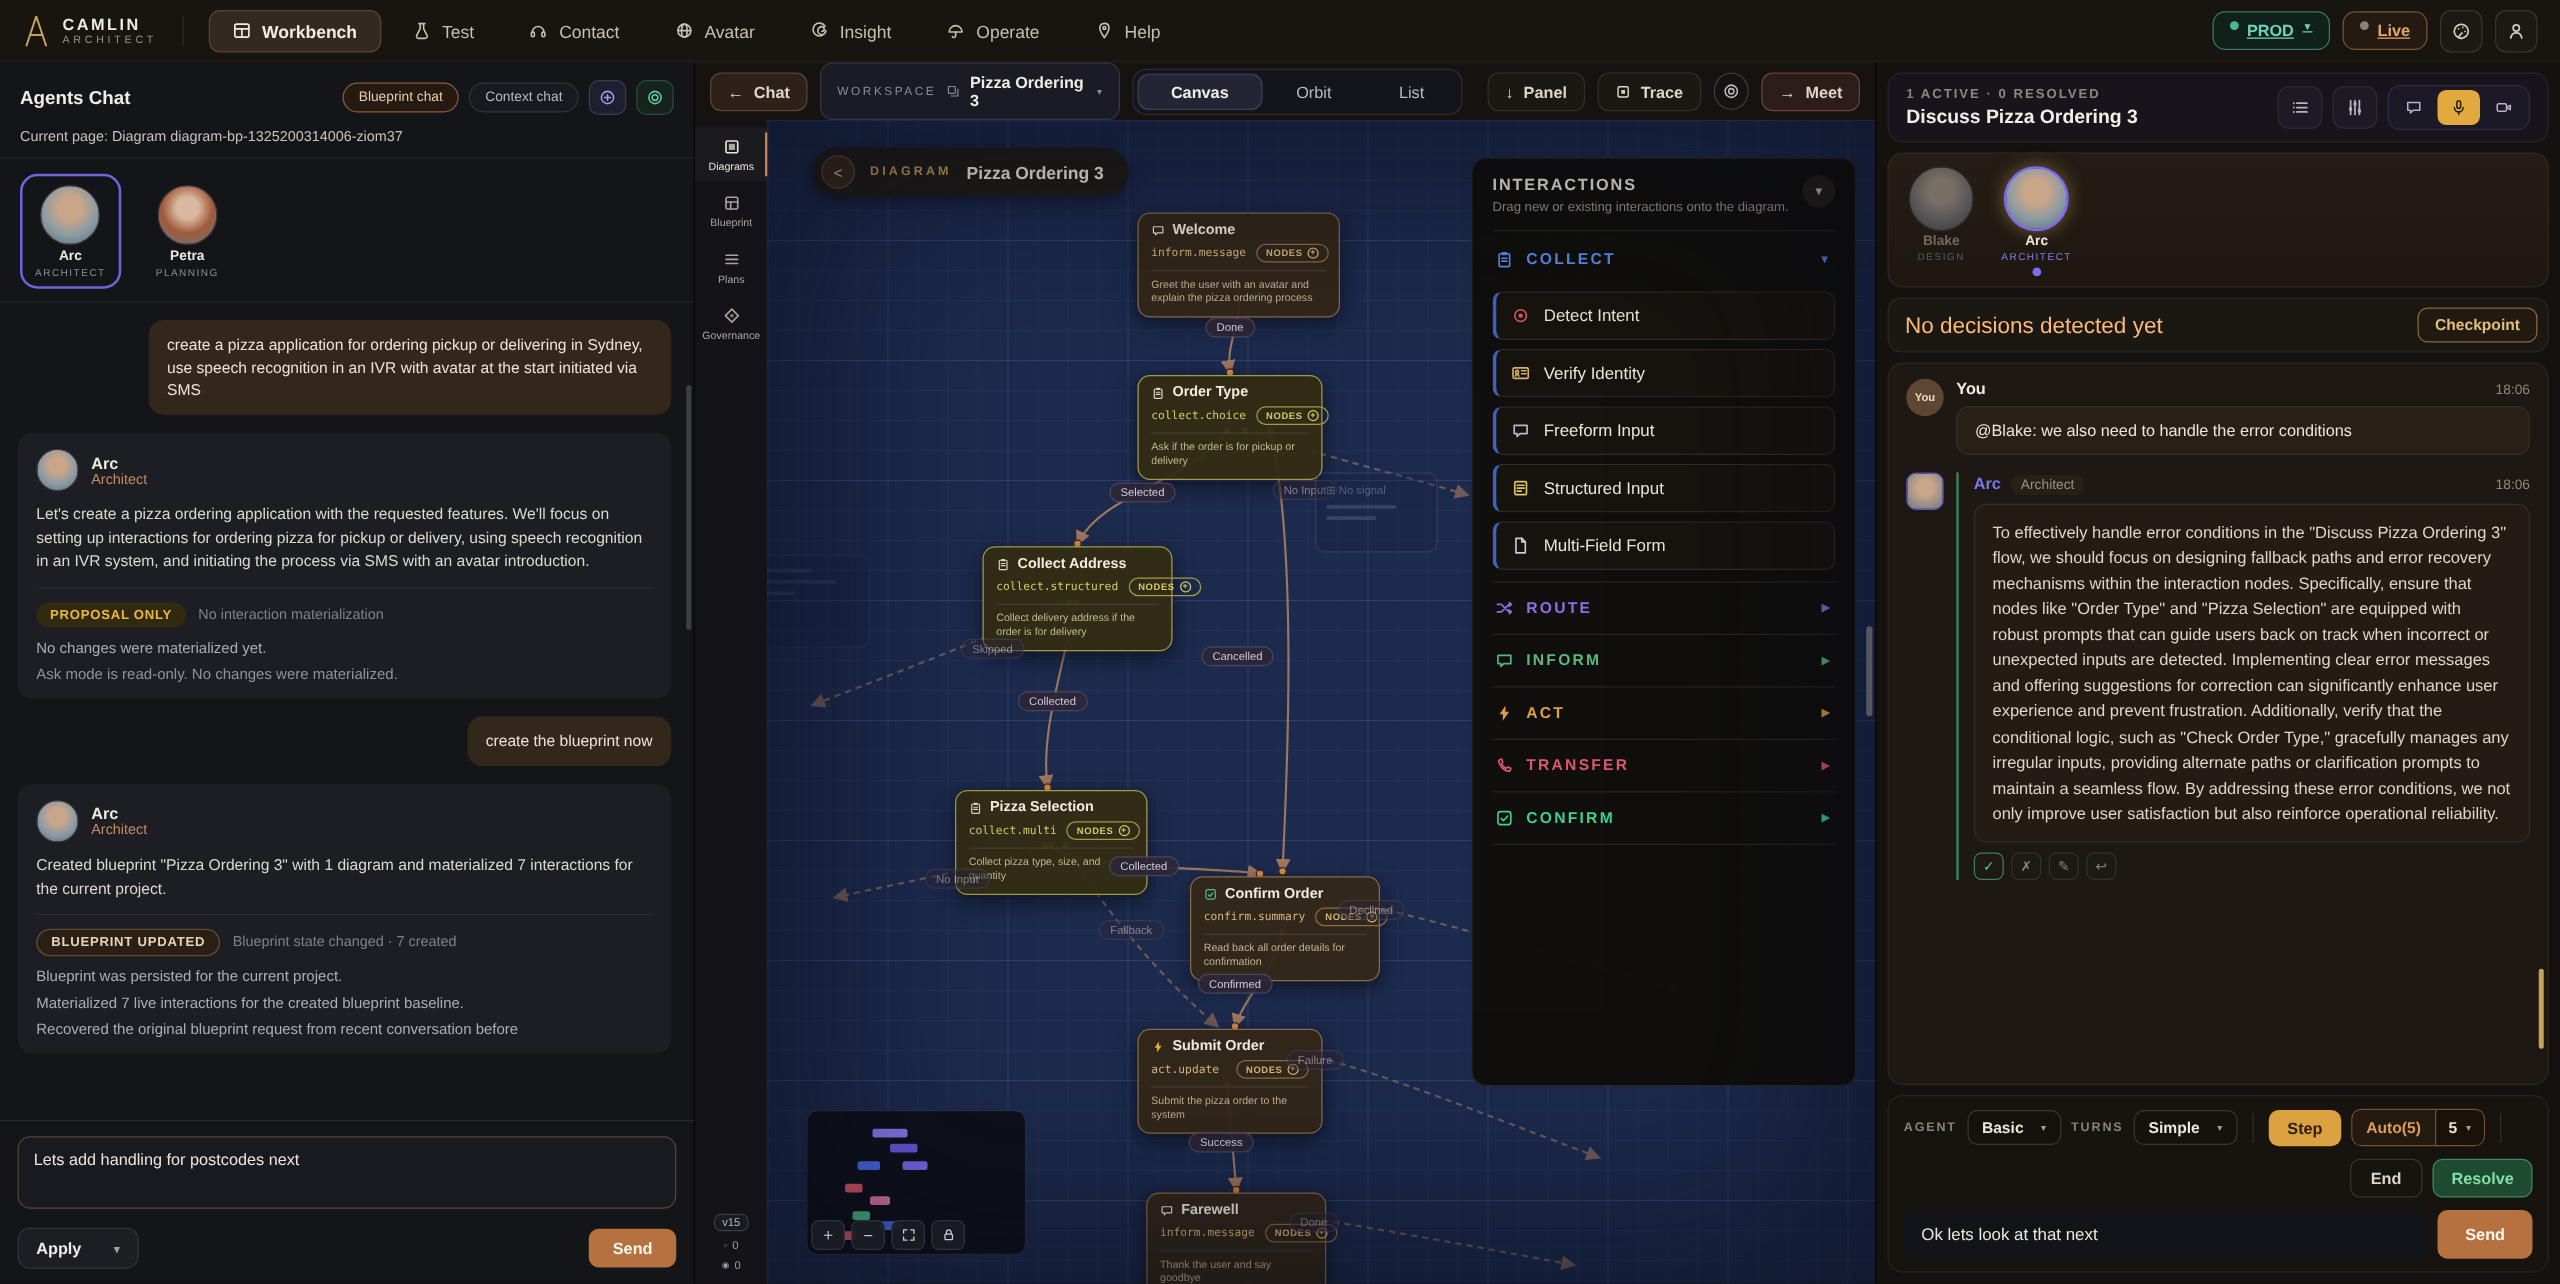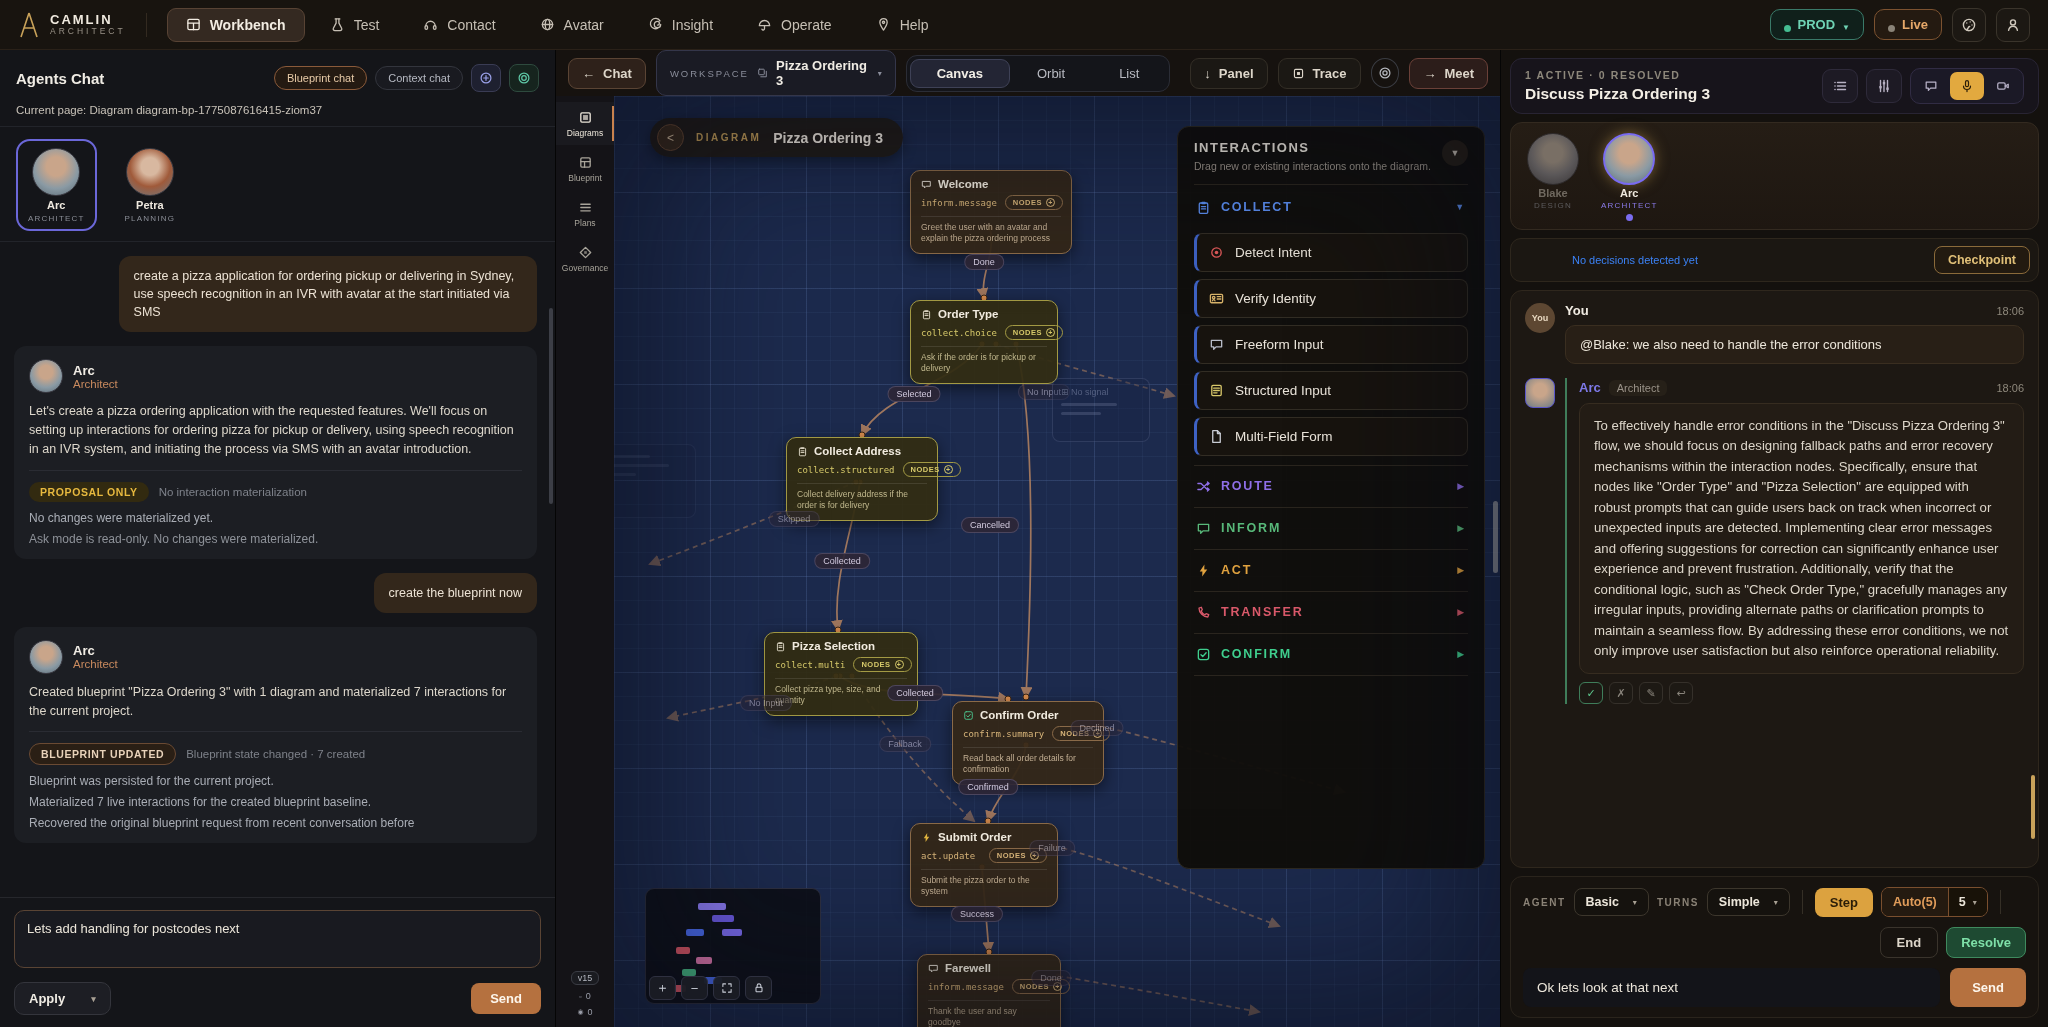--- a/index.html
+++ b/index.html
@@ -15,21 +15,21 @@
   .brand-logo { color:#c9a25a; }
   .brand-txt { line-height:1.05; }
   .brand-l1 { font-size:13px; font-weight:bold; letter-spacing:2px; color:#f0eadf; }
   .brand-l2 { font-size:8.5px; letter-spacing:3px; color:#9a9388; }
   .nav-sep { width:1px; height:24px; background:#332a20; margin:0 6px; }
   .nav-tabs { display:flex; align-items:center; gap:6px; }
   .nav-item { display:flex; align-items:center; gap:9px; padding:8px 18px; border-radius:9px; font-size:14px; color:#c6bfb4; border:1px solid transparent; cursor:default; }
   .nav-item .ic { width:15px; height:15px; }
   .nav-item.active { background:#342921; border-color:#584334; color:#f2ece2; font-weight:bold; }
   .nav-right { margin-left:auto; display:flex; align-items:center; gap:10px; }
-  .pill { display:flex; align-items:flex-end; gap:7px; border-radius:10px; padding:7px 13px; font-size:13px; font-weight:bold; }
+  .pill { display:flex; align-items:flex-start; gap:7px; border-radius:10px; padding:7px 13px; font-size:13px; font-weight:bold;text-decoration:underline; }
   .env-pill { border:1px solid #3a7a69; background:#10201b; color:#6fd3b4; }
   .env-pill .dot { width:7px; height:7px; border-radius:50%; background:#45bd92; }
   .env-pill .car { font-size:8px; }
   .live-pill { border:1px solid #7c5230; background:#241a11; color:#e6a869; }
   .live-pill .dot { width:7px; height:7px; border-radius:50%; background:#8a8378; }
   .sq-btn { width:34px; height:34px; border-radius:9px; border:1px solid #3a342b; background:#1c1813; color:#cfc8bc; display:flex; align-items:center; justify-content:center; }
 
   .cols { flex:1; display:flex; min-height:0; }
 
   
@@ -170,21 +170,21 @@
   .seg-c { width:34px; height:28px; border-radius:7px; display:flex; align-items:center; justify-content:center; color:#b8b2c8; }
   .seg-c.active { background:#e2a93f; color:#2a1d08; }
   .rp-avs { background:linear-gradient(180deg,#251d15,#1e1711); border:1px solid #332a20; border-radius:12px; padding:10px 16px 8px; display:flex; gap:22px; }
   .rp-av { display:flex; flex-direction:column; align-items:center; gap:2px; }
   .rp-av .av { width:52px; height:52px; }
   .rp-av.dim { opacity:.55; }
   .rp-av.sel .av { border:2.5px solid #7a6cf0; box-shadow:0 0 14px rgba(200,160,80,.5); }
   .rp-av .agent-role.purple { color:#8a7ae8; }
   .rp-dot { width:7px; height:7px; border-radius:50%; background:#7a6cf0; margin-top:2px; }
   .rp-dec { background:#1b1712; border:1px solid #2e271d; border-radius:11px; padding:7px 8px 7px 13px; display:flex; align-items:center; }
-  .rp-dec-txt { font-size:11px; color:#3b82f6;margin-left:48px; }
+  .rp-dec-txt { font-size:18px; color:#fdba74; }
   .chk-btn { margin-left:auto; border:1px solid #8a6a3a; background:#221a10; color:#e0c078; font-size:12.5px; font-weight:bold; border-radius:8px; padding:6px 13px; }
   .rp-chat { flex:1; min-height:0; background:#1d1813; border:1px solid #2f271d; border-radius:12px; padding:12px 14px; position:relative; overflow:hidden; }
   .you-row { display:flex; gap:10px; }
   .you-av { width:30px; height:30px; border-radius:50%; background:#5d4732; color:#e8d8c0; font-size:9px; font-weight:bold; display:flex; align-items:center; justify-content:center; flex:0 0 auto; }
   .you-body { flex:1; }
   .msg-head { display:flex; align-items:baseline; }
   .msg-author { font-size:13px; font-weight:bold; color:#f0ebe2; }
   .msg-time { margin-left:auto; font-size:11px; color:#8e887c; }
   .you-bubble { margin-top:7px; background:#281f16; border:1px solid #3a2e20; border-radius:10px; padding:11px 14px; font-size:13px; color:#ece6da; }
   .arc-row { display:flex; gap:10px; margin-top:14px; }
@@ -323,21 +323,21 @@
               <path d="M8 5.4v5.2M5.4 8h5.2"></path>
             </svg>
           </div>
         <div class="lp-ibtn orb">
             <svg class="ic" viewBox="0 0 16 16">
               <circle cx="8" cy="8" r="5.6"></circle>
               <circle cx="8" cy="8" r="2.6"></circle>
             </svg>
           </div>
       </div>
-      <div class="lp-current">Current page: Diagram diagram-bp-1775087616415-ziom37</div>
+      <div class="lp-current">Current page: Diagram diagram-bp-1325200314006-ziom37</div>
       <div class="lp-agents">
         <div class="agent-card sel">
           <div class="av arc"></div>
           <div class="agent-name">Arc</div>
           <div class="agent-role">ARCHITECT</div>
         </div>
         <div class="agent-card">
           <div class="av petra"></div>
           <div class="agent-name">Petra</div>
           <div class="agent-role">PLANNING</div>

